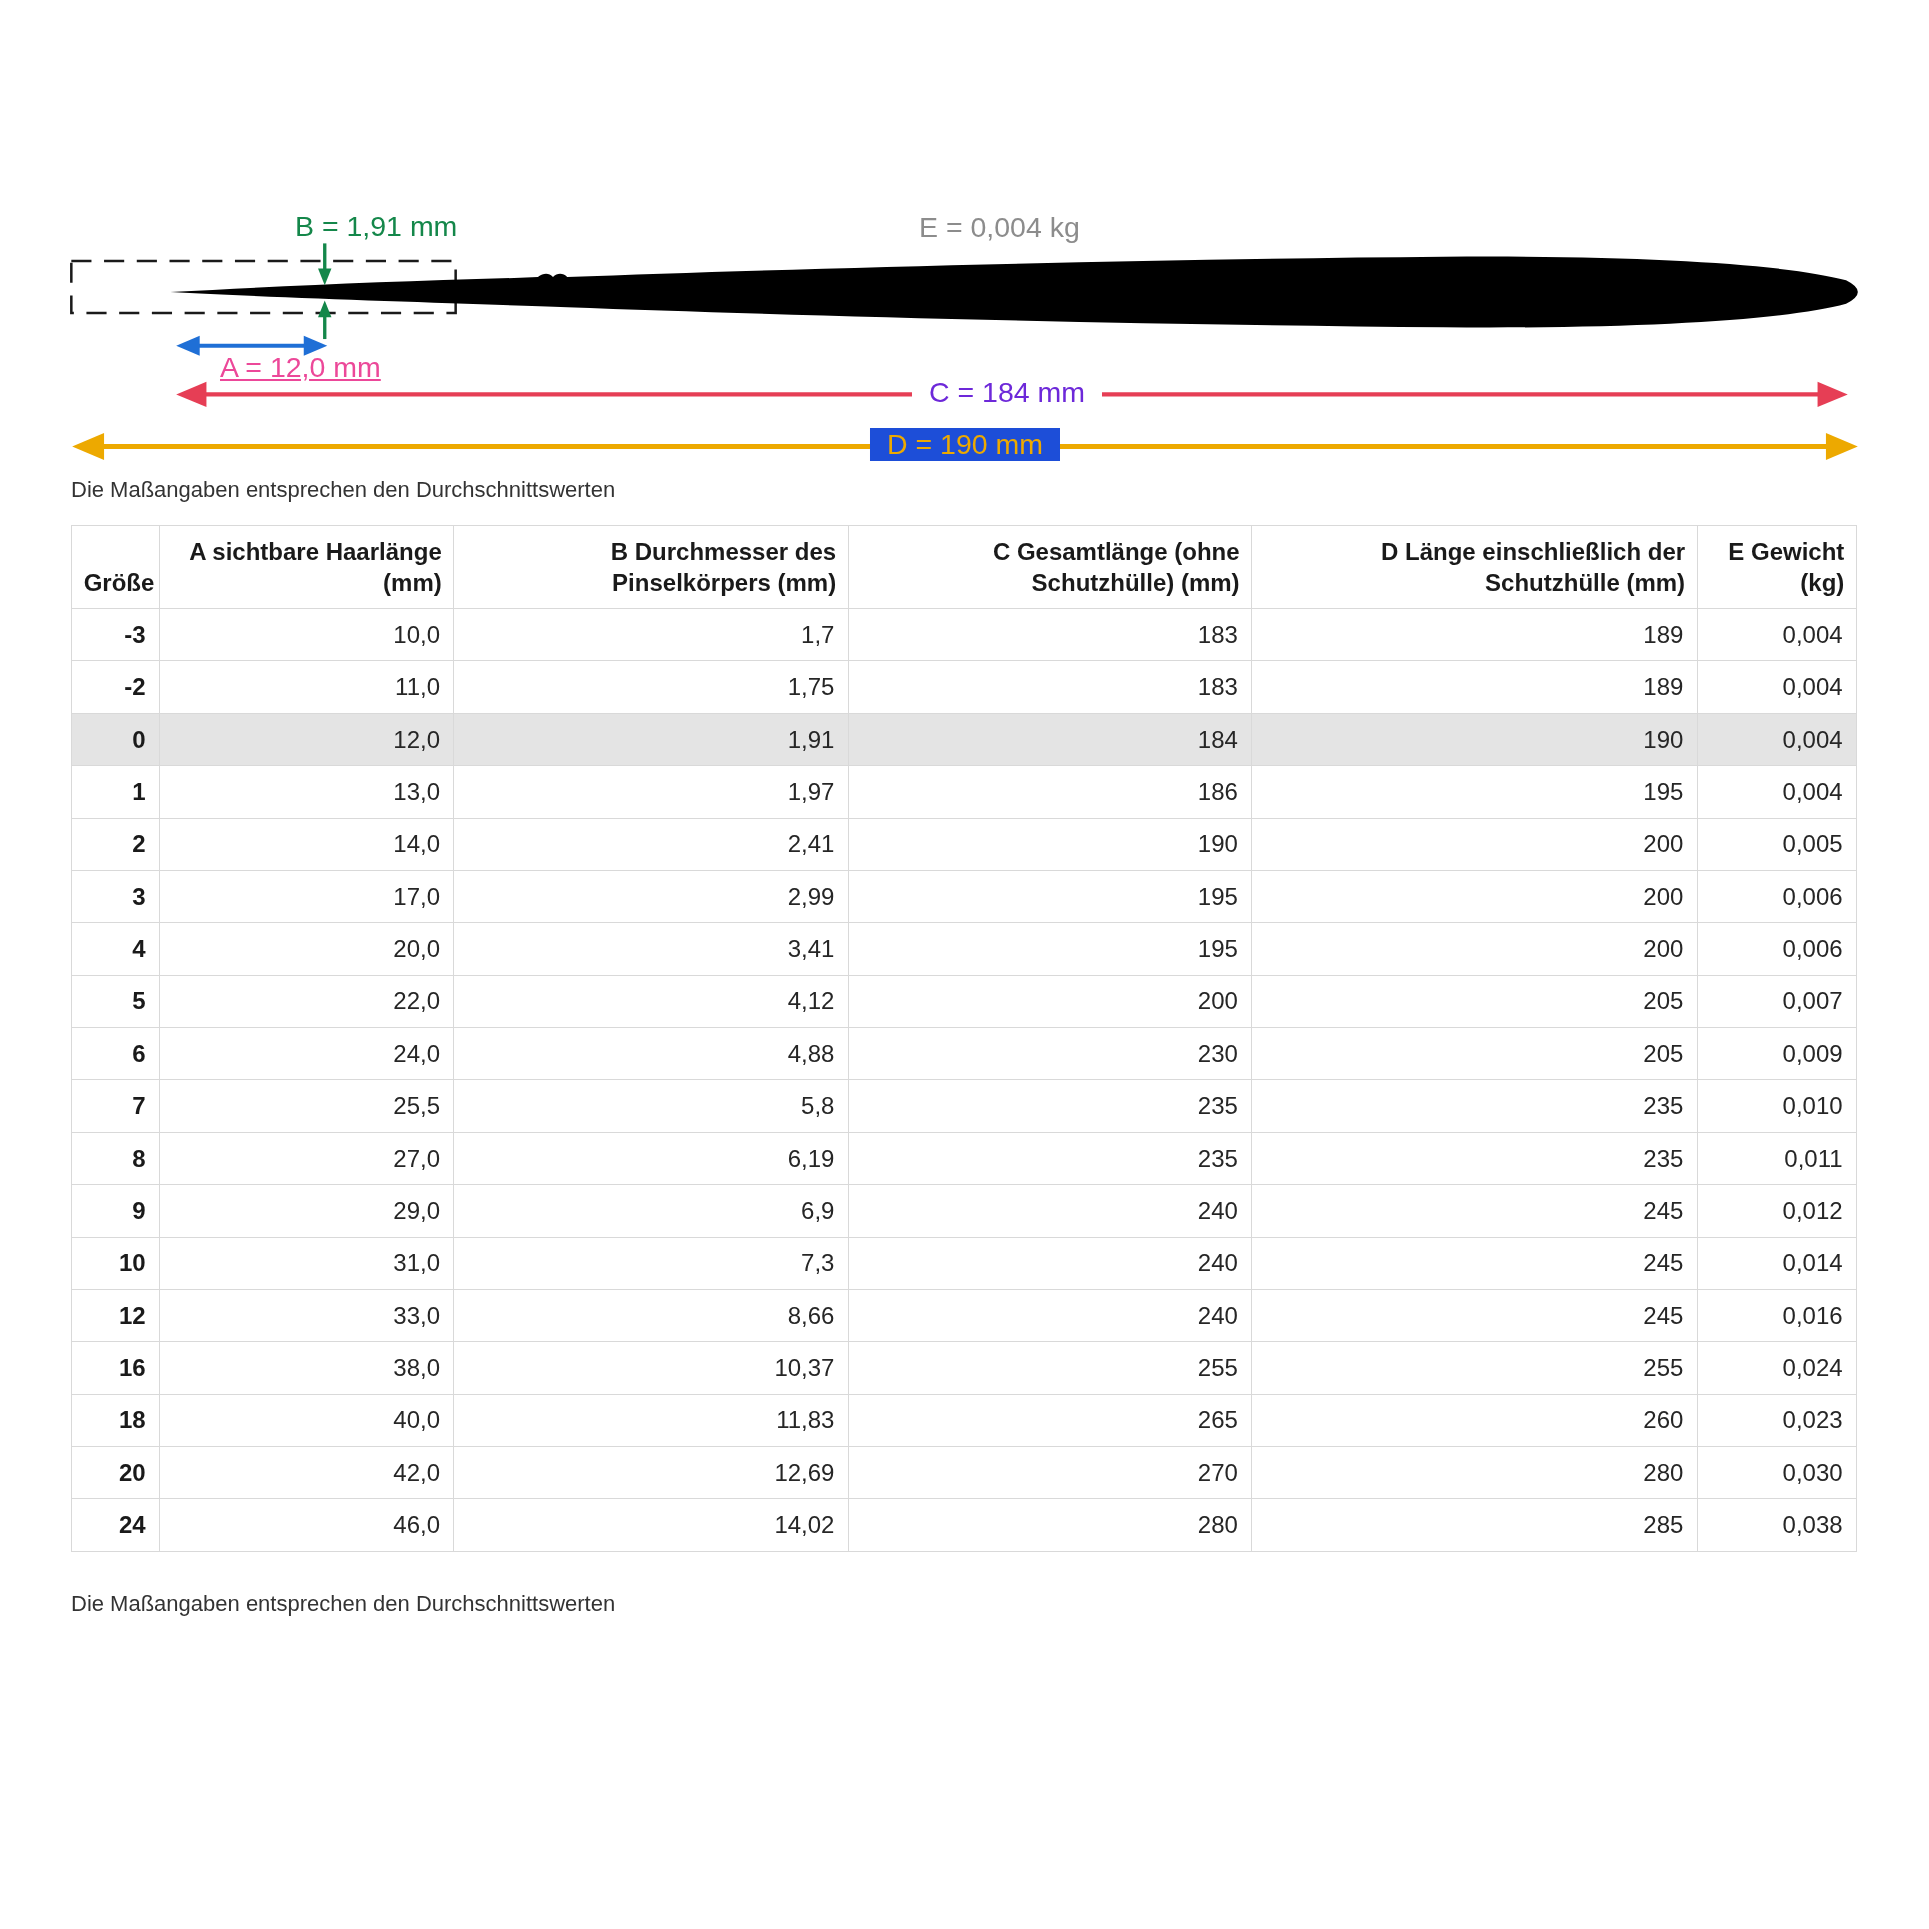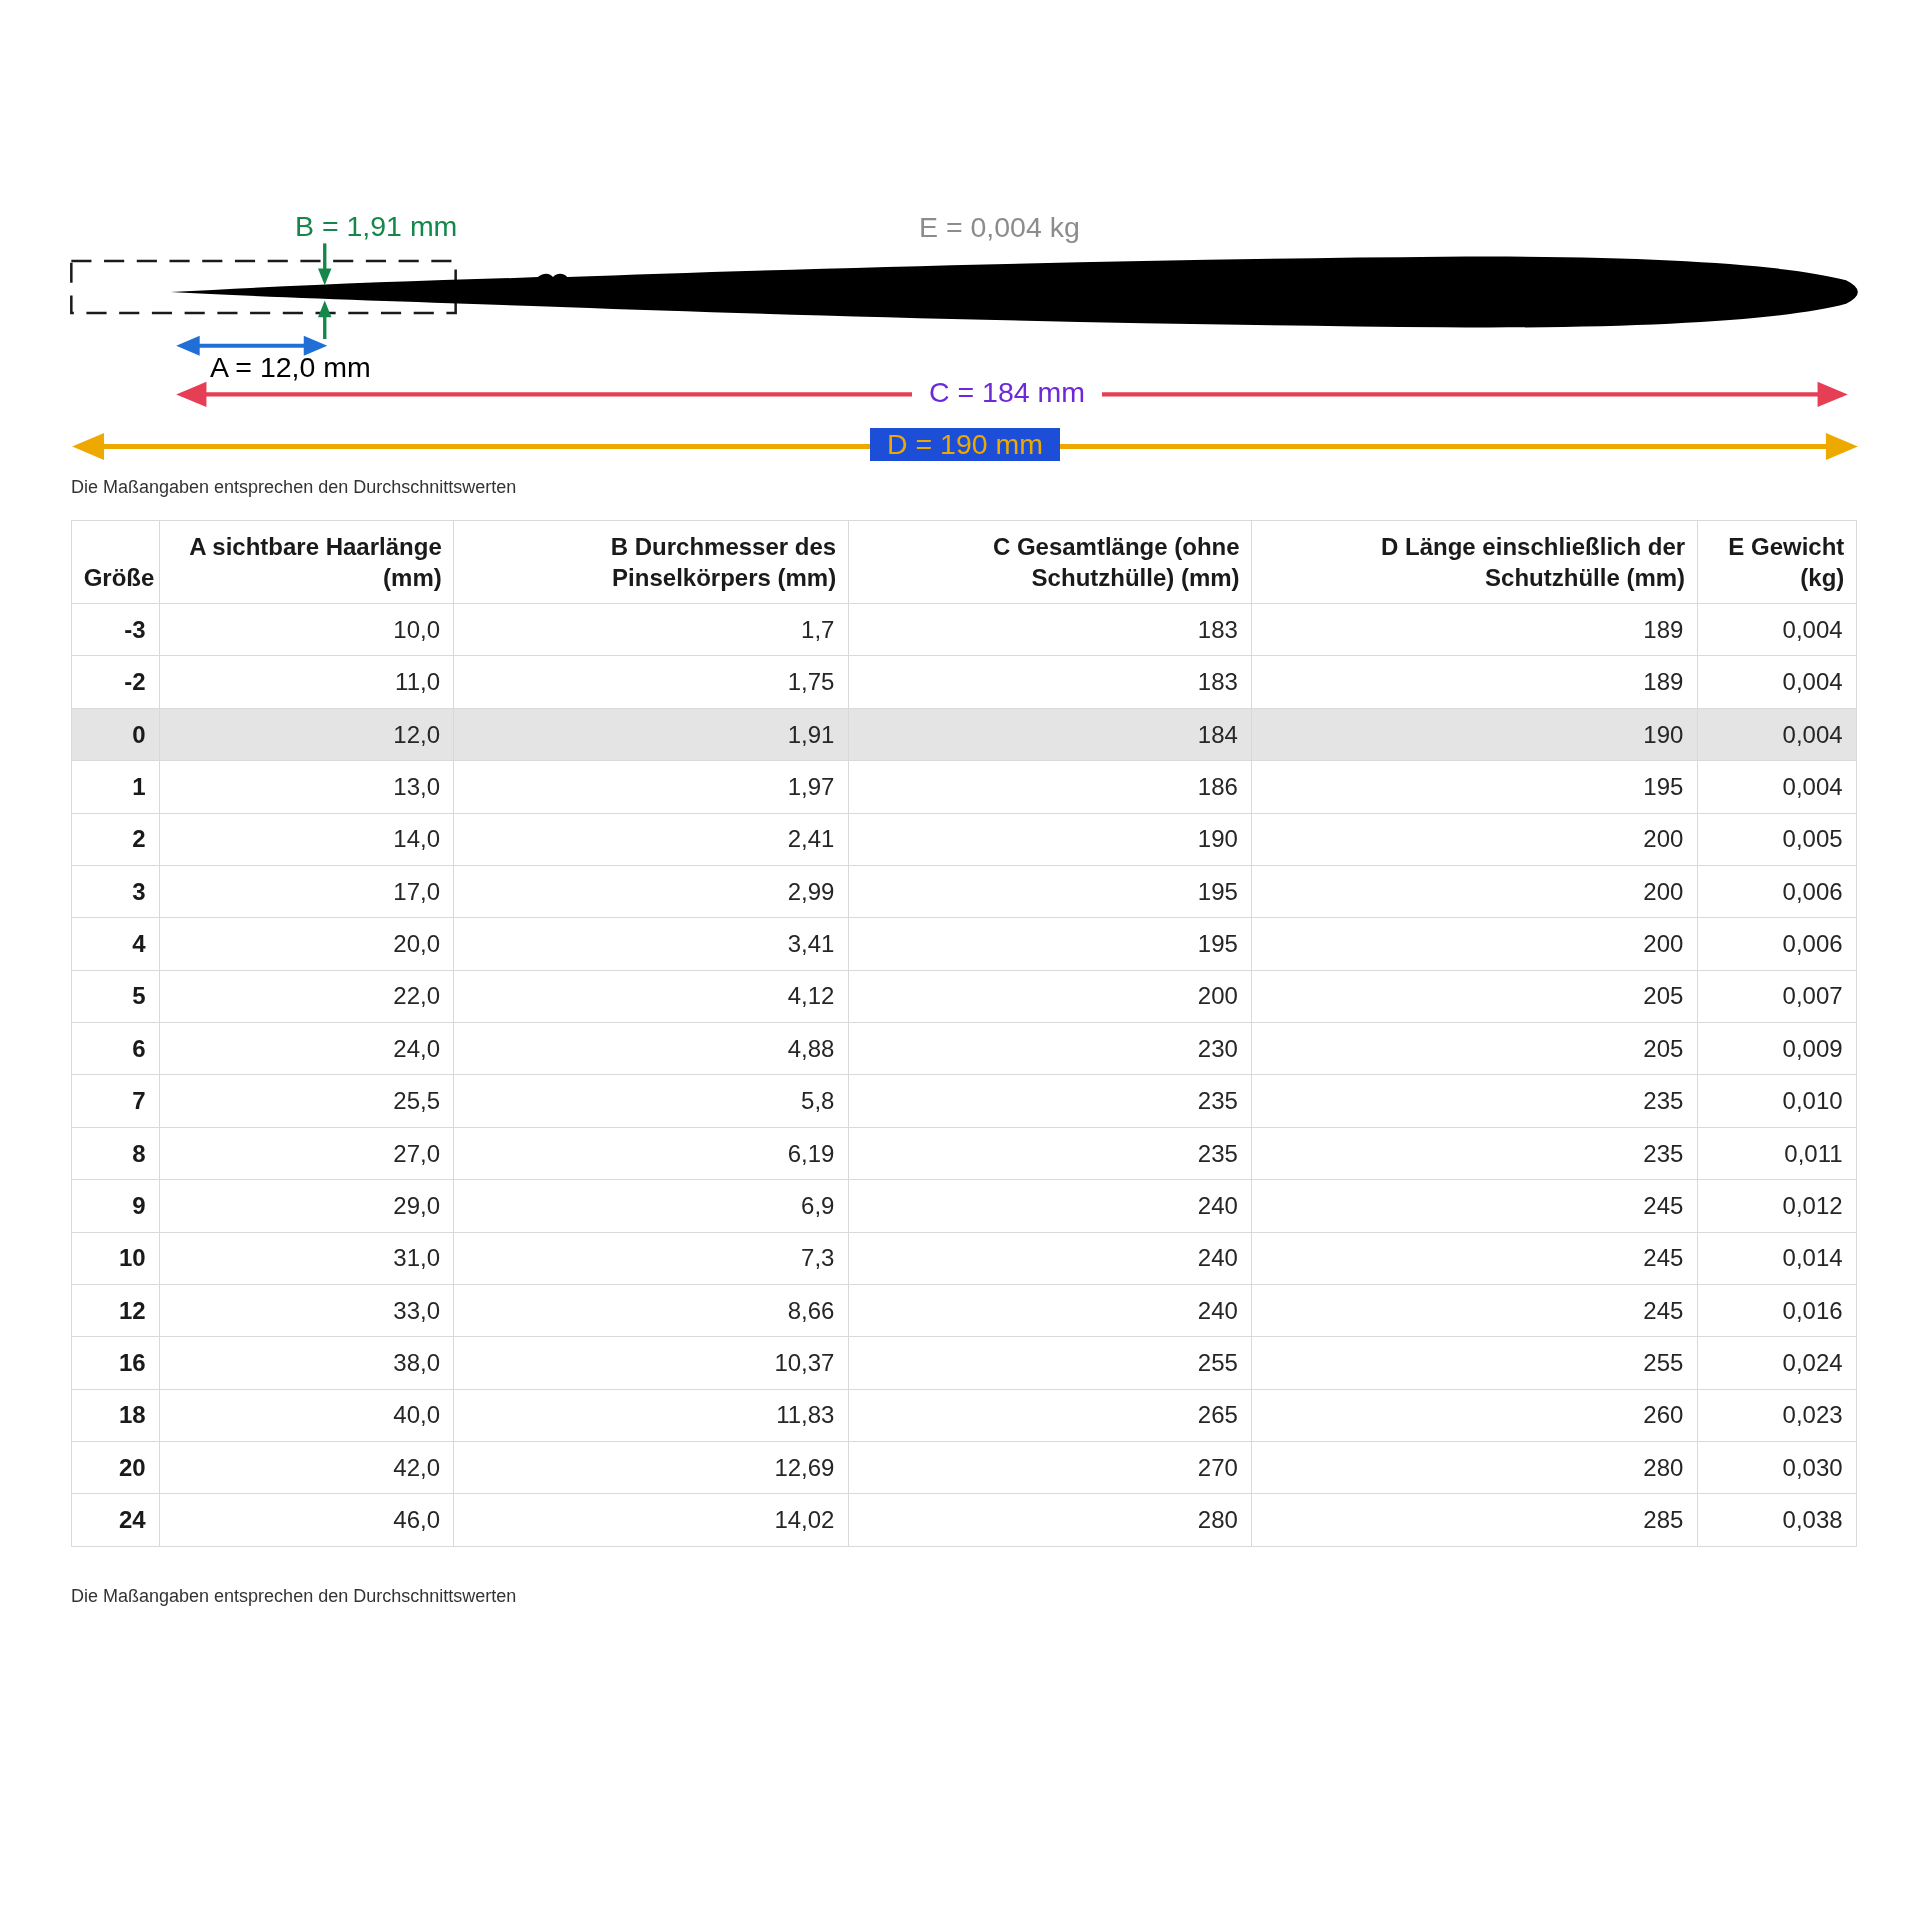--- a/index.html
+++ b/index.html
@@ -10,28 +10,28 @@
     color:#262626;
     overflow:hidden;
   }
 
   
   .diagram { position:relative; width:1824px; height:470px; }
   .diagram svg { position:absolute; left:0; top:0; }
   .dlabel { position:absolute; font-size:28.5px; font-weight:400; white-space:nowrap; }
   .lbl-b { left:295px; top:210px; color:#14874a; }
   .lbl-e { left:919px; top:211px; color:#8c8c8c; }
-  .lbl-a { left:210px; top:351px; color:#000000; }
+  .lbl-a { left:220px; top:351px; color:#ec4899;text-decoration:underline; }
   .lbl-c { left:1007px; top:376px; transform:translateX(-50%); color:#6d28d9;
            background:#ffffff; padding:0 17px; }
   .lbl-d { left:965px; top:428px; transform:translateX(-50%); color:#eda900;
            background:#1d4ed8; padding:0 17px; }
 
   
-  .note { font-size:18px; color:#333333; margin-left:71px; }
+  .note { font-size:22px; color:#333333; margin-left:71px; }
   .note-top { margin-top:6.7px; margin-bottom:22px; }
   .note-bottom { margin-top:39px; }
 
   
   .table-wrap { margin:0 73px 0 71px; }
   table { width:100%; border-collapse:collapse; table-layout:fixed; font-size:24px; }
   th, td { border:0.8px solid #d9d9d9; }
   th {
     text-align:right; vertical-align:bottom; font-weight:bold;
     line-height:1.3; padding:10px 11.7px 10px 11.7px; color:#1a1a1a;

